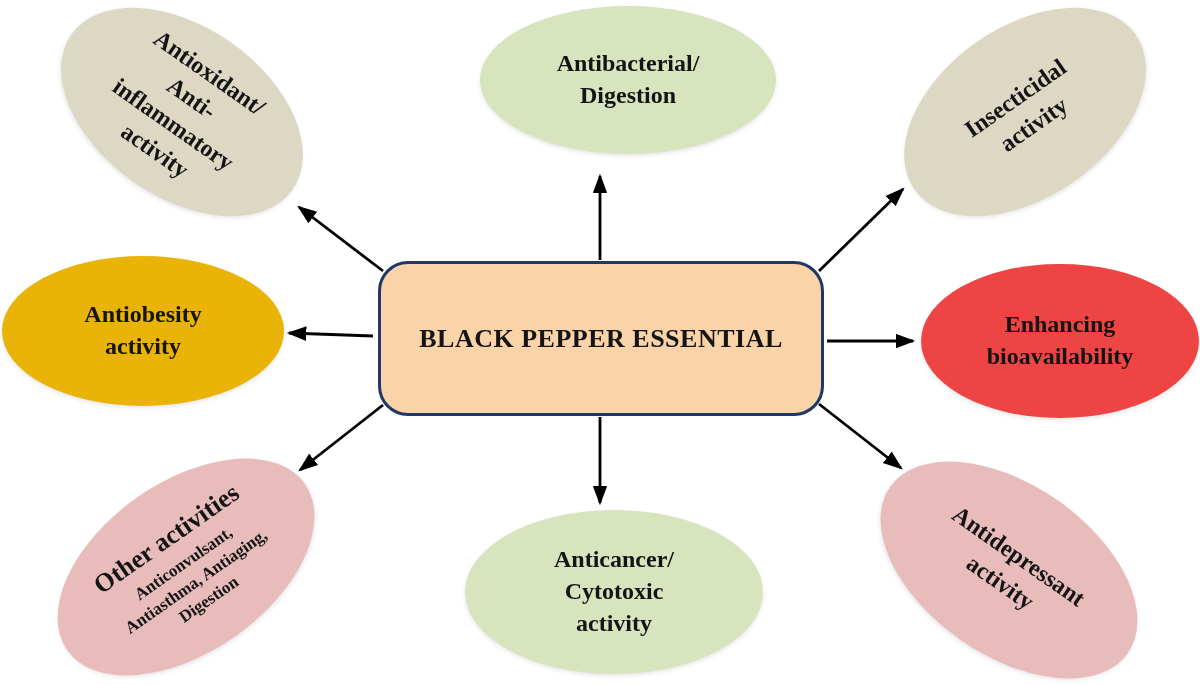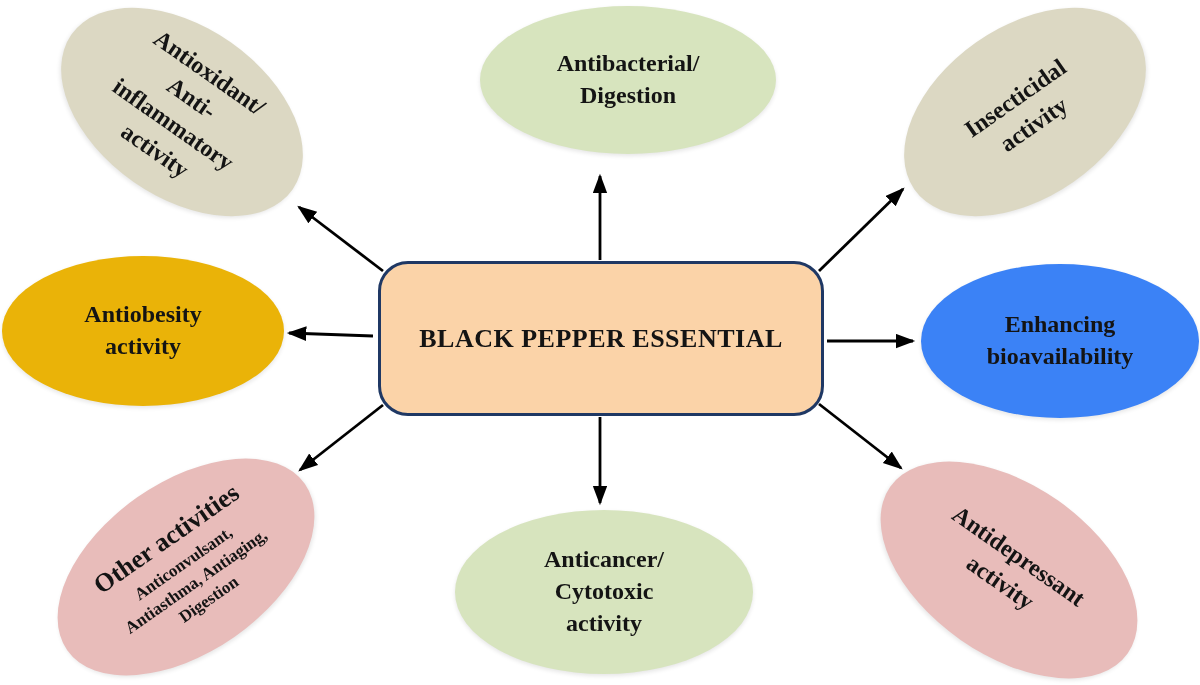--- a/index.html
+++ b/index.html
@@ -23,21 +23,21 @@
   .lbl span{display:block;}
   .rot-p35{transform:rotate(35deg);}
   .rot-m35{transform:rotate(-35deg);}
   
   #node-antioxidant   {left:47px;  top:27px;  width:270px;height:170px;}
   #node-antibacterial {left:480px; top:6px;   width:296px;height:148px;}
   #node-insecticidal  {left:890px; top:27px;  width:270px;height:170px;}
   #node-antiobesity   {left:2px;   top:256px; width:282px;height:150px;}
   #node-bioavailability{left:921px;top:264px; width:278px;height:154px;}
   #node-other         {left:41px;  top:482px; width:290px;height:170px;}
-  #node-anticancer    {left:455px; top:510px; width:298px;height:164px;justify-content:center;}
+  #node-anticancer    {left:465px; top:510px; width:298px;height:164px;justify-content:center;}
   #node-antidepressant{left:864px; top:485px; width:290px;height:170px;}
   #node-other .title{font-size:26px;margin-bottom:2px;}
   #node-other .sub{font-size:17px;line-height:1.3;}
   #center-box{
     position:absolute;
     left:378px;top:261px;width:446px;height:155px;
     border:3.5px solid #1F3864;
     border-radius:30px;
     box-sizing:border-box;
     display:flex;flex-direction:column;align-items:center;justify-content:center;
@@ -96,21 +96,21 @@
     <div class="lbl">
       <span>Antiobesity</span>
       <span>activity</span>
     </div>
   </div>
 
   <div id="center-box" style="background-color: rgb(251, 211, 168);">
     <span>BLACK PEPPER ESSENTIAL</span>
   </div>
 
-  <div class="ellipse" id="node-bioavailability" style="background-color: #3b82f6;">
+  <div class="ellipse" id="node-bioavailability" style="background-color: #ef4444;">
     <div class="lbl">
       <span>Enhancing</span>
       <span>bioavailability</span>
     </div>
   </div>
 
   <div class="ellipse rot-m35" id="node-other" style="background-color: rgb(232, 188, 186);">
     <div class="lbl">
       <span class="title">Other activities</span>
       <span class="sub">Anticonvulsant,</span>

